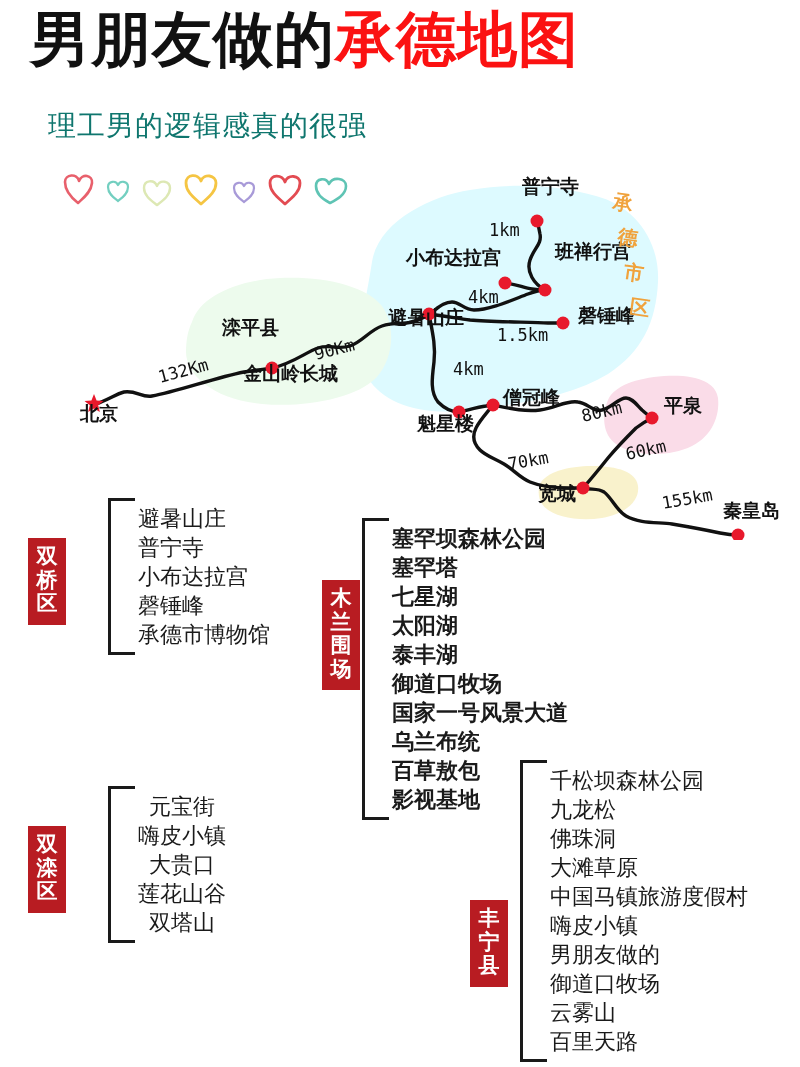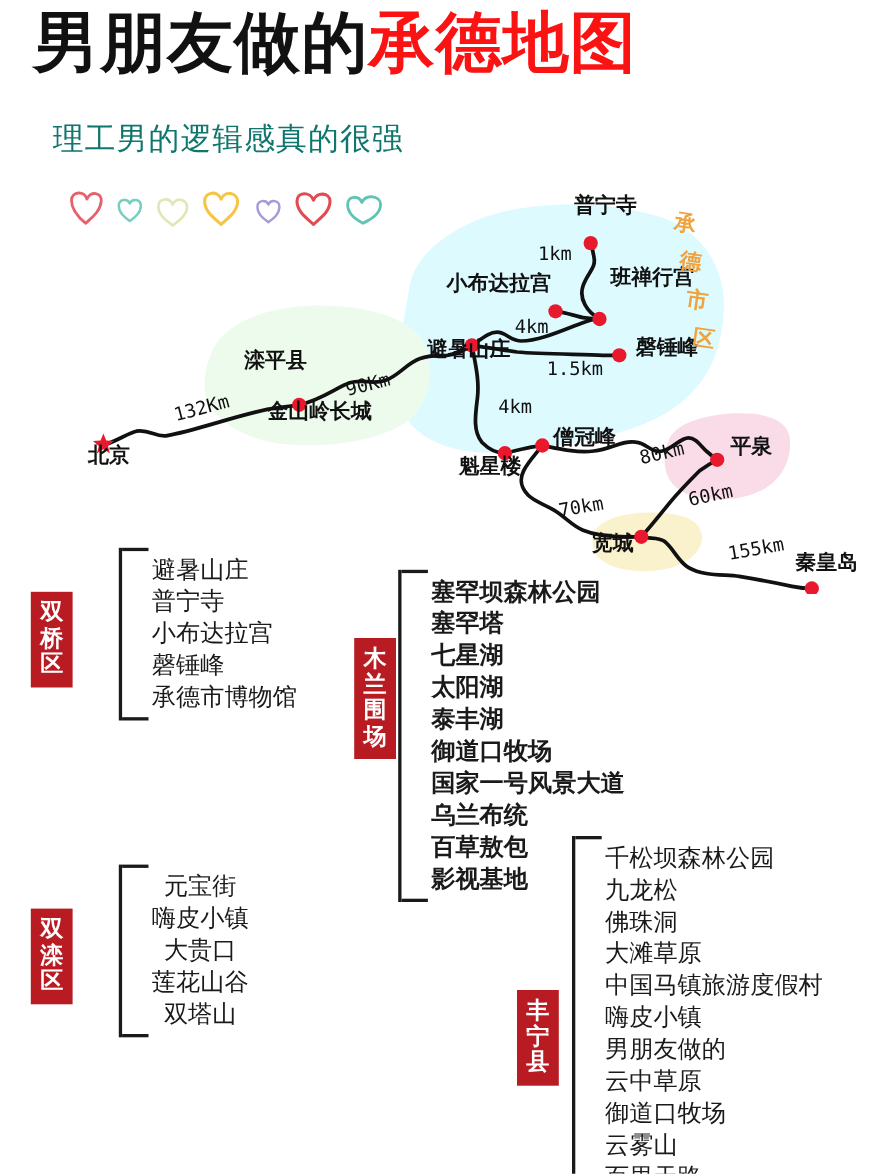--- a/index.html
+++ b/index.html
@@ -235,19 +235,18 @@
   <div class="listwrap" style="left:50px;top:0px;">
     <div class="bracket"></div>
     <div class="items">
       <div>千松坝森林公园</div>
       <div>九龙松</div>
       <div>佛珠洞</div>
       <div>大滩草原</div>
       <div>中国马镇旅游度假村</div>
       <div>嗨皮小镇</div>
       <div>男朋友做的</div>
-      <div>云中草原</div>
       <div>御道口牧场</div>
       <div>云雾山</div>
       <div>百里天路</div>
     </div>
   </div>
 </div>
 
 </body></html>

